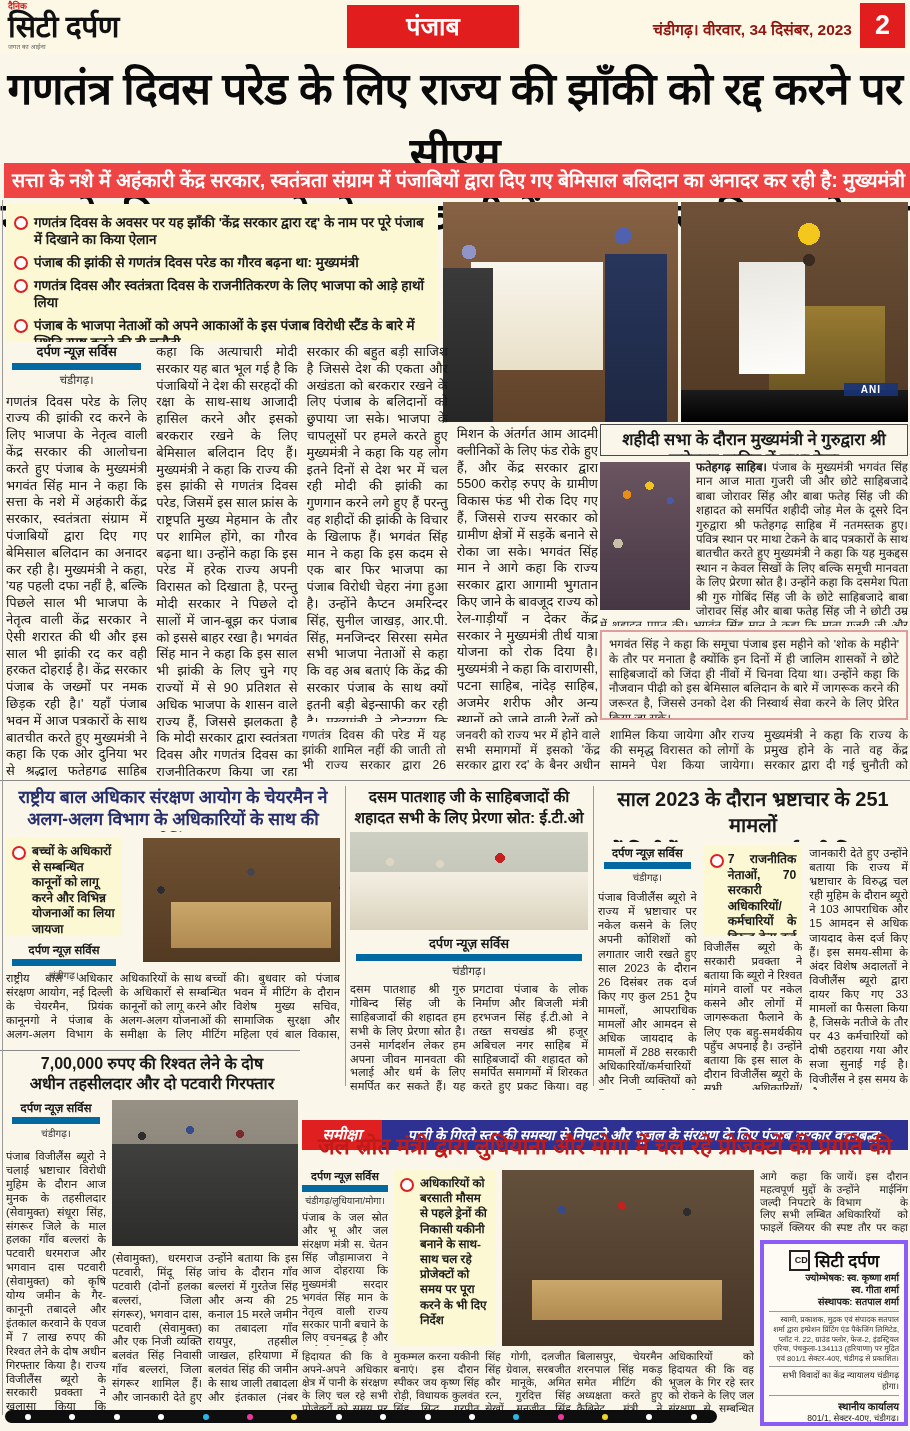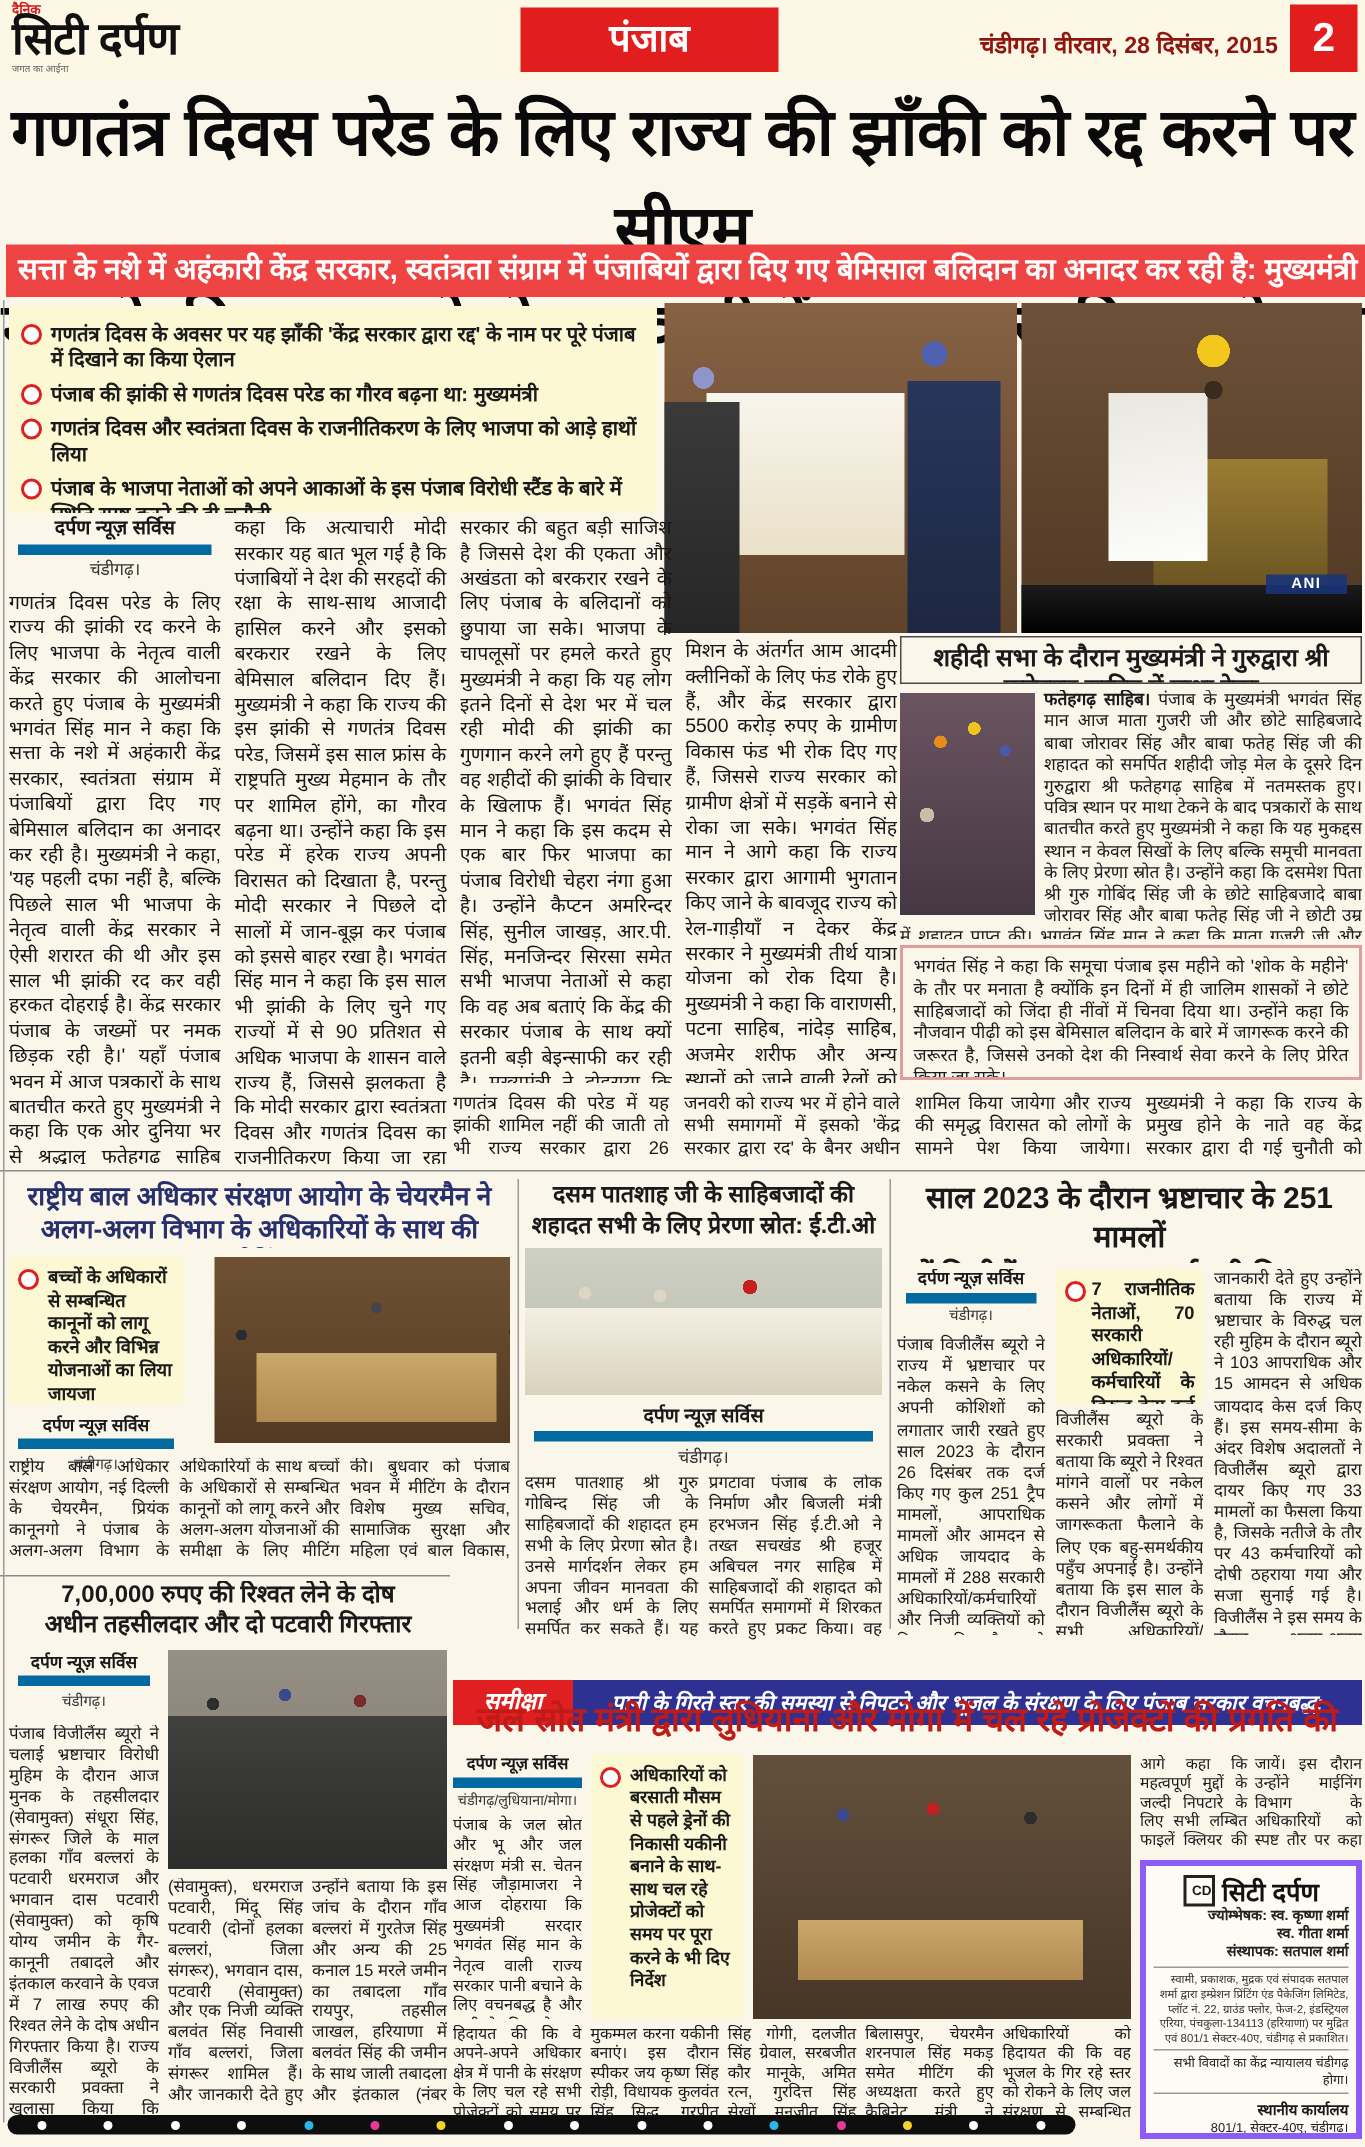--- a/index.html
+++ b/index.html
@@ -162,21 +162,21 @@
 
 <div class="page">
 
   <div class="abs masthead">
     <div class="abs logo">
       <div class="daily">दैनिक</div>
       <div class="title">सिटी दर्पण</div>
       <div class="tag">जगत का आईना</div>
     </div>
     <div class="abs section-box">पंजाब</div>
-    <div class="abs date-line">चंडीगढ़। वीरवार, 28 दिसंबर, 2015</div>
+    <div class="abs date-line">चंडीगढ़। वीरवार, 34 दिसंबर, 2023</div>
     <div class="abs page-num">2</div>
   </div>
 
   <div class="abs main-head">
     <div>गणतंत्र दिवस परेड के लिए राज्य की झाँकी को रद्द करने पर सीएम</div>
     <div>मान ने की भाजपा के नेतृत्व वाली केंद्र सरकार की आलोचना</div>
   </div>
   <div class="abs strap">सत्ता के नशे में अहंकारी केंद्र सरकार, स्वतंत्रता संग्राम में पंजाबियों द्वारा दिए गए बेमिसाल बलिदान का अनादर कर रही है: मुख्यमंत्री</div>
 
   <div class="abs bullets-box">

